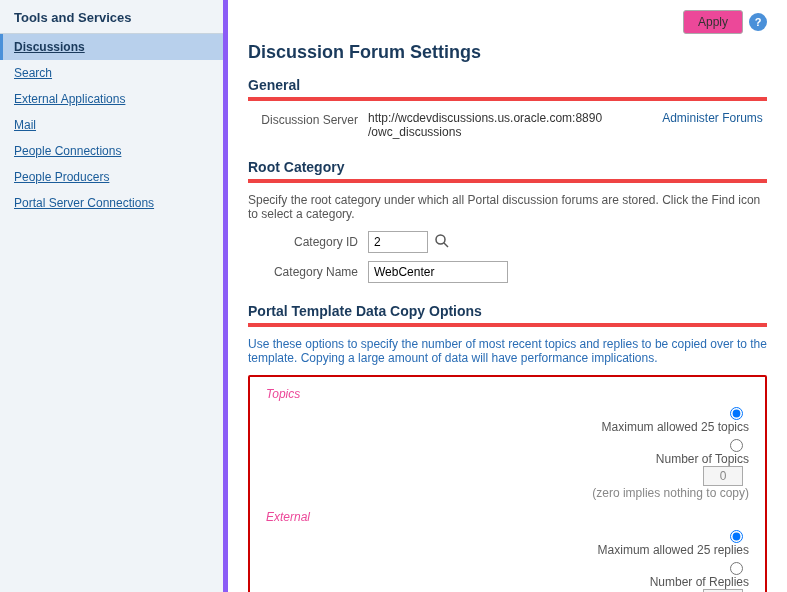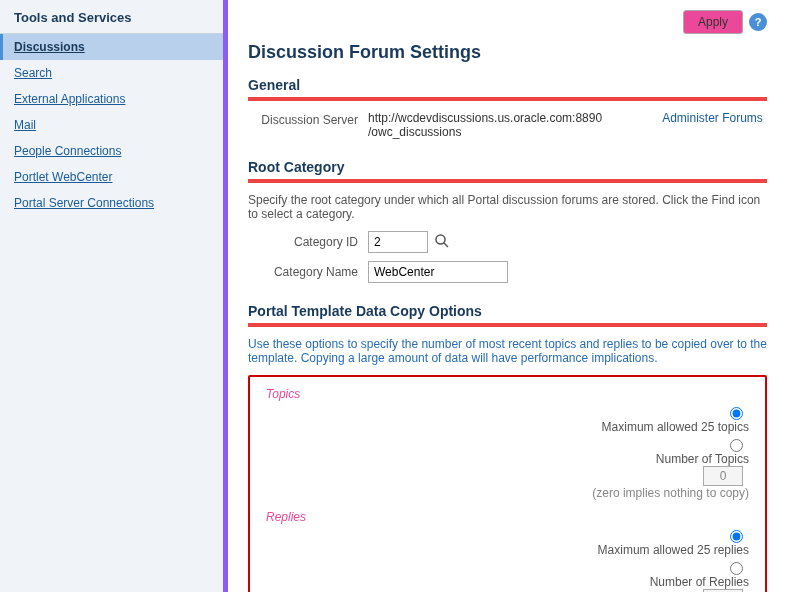--- a/index.html
+++ b/index.html
@@ -61,21 +61,21 @@
 
 <div class="outer">
 
   <div class="sidebar">
     <div class="sidebar-title">Tools and Services</div>
     <div class="sidebar-item active">Discussions</div>
     <div class="sidebar-item">Search</div>
     <div class="sidebar-item">External Applications</div>
     <div class="sidebar-item">Mail</div>
     <div class="sidebar-item">People Connections</div>
-    <div class="sidebar-item">Portlet WebCenter</div>
+    <div class="sidebar-item">People Producers</div>
     <div class="sidebar-item">Portal Server Connections</div>
   </div>
 
   <div class="main">
 
     <div class="top-bar">
       <button class="apply-btn">Apply</button>
       <div class="help-icon">?</div>
     </div>
 
@@ -126,21 +126,21 @@
           </div>
           <div class="radio-row">
             <input type="radio" name="topics" id="topics-number" style="">
             <label class="radio-label" for="topics-number">Number of Topics</label>
             <input type="text" class="number-input" value="0" style="">
             <span class="zero-hint">(zero implies nothing to copy)</span>
           </div>
         </div>
 
         <div class="options-group">
-          <div class="options-group-title">Replies</div>
+          <div class="options-group-title">External</div>
           <div class="radio-row">
             <input type="radio" name="replies" id="replies-max" checked="" style="">
             <label class="radio-label" for="replies-max">Maximum allowed 25 replies</label>
           </div>
           <div class="radio-row">
             <input type="radio" name="replies" id="replies-number" style="">
             <label class="radio-label" for="replies-number">Number of Replies</label>
             <input type="text" class="number-input" value="0" style="">
             <span class="zero-hint">(zero implies nothing to copy)</span>
           </div>

